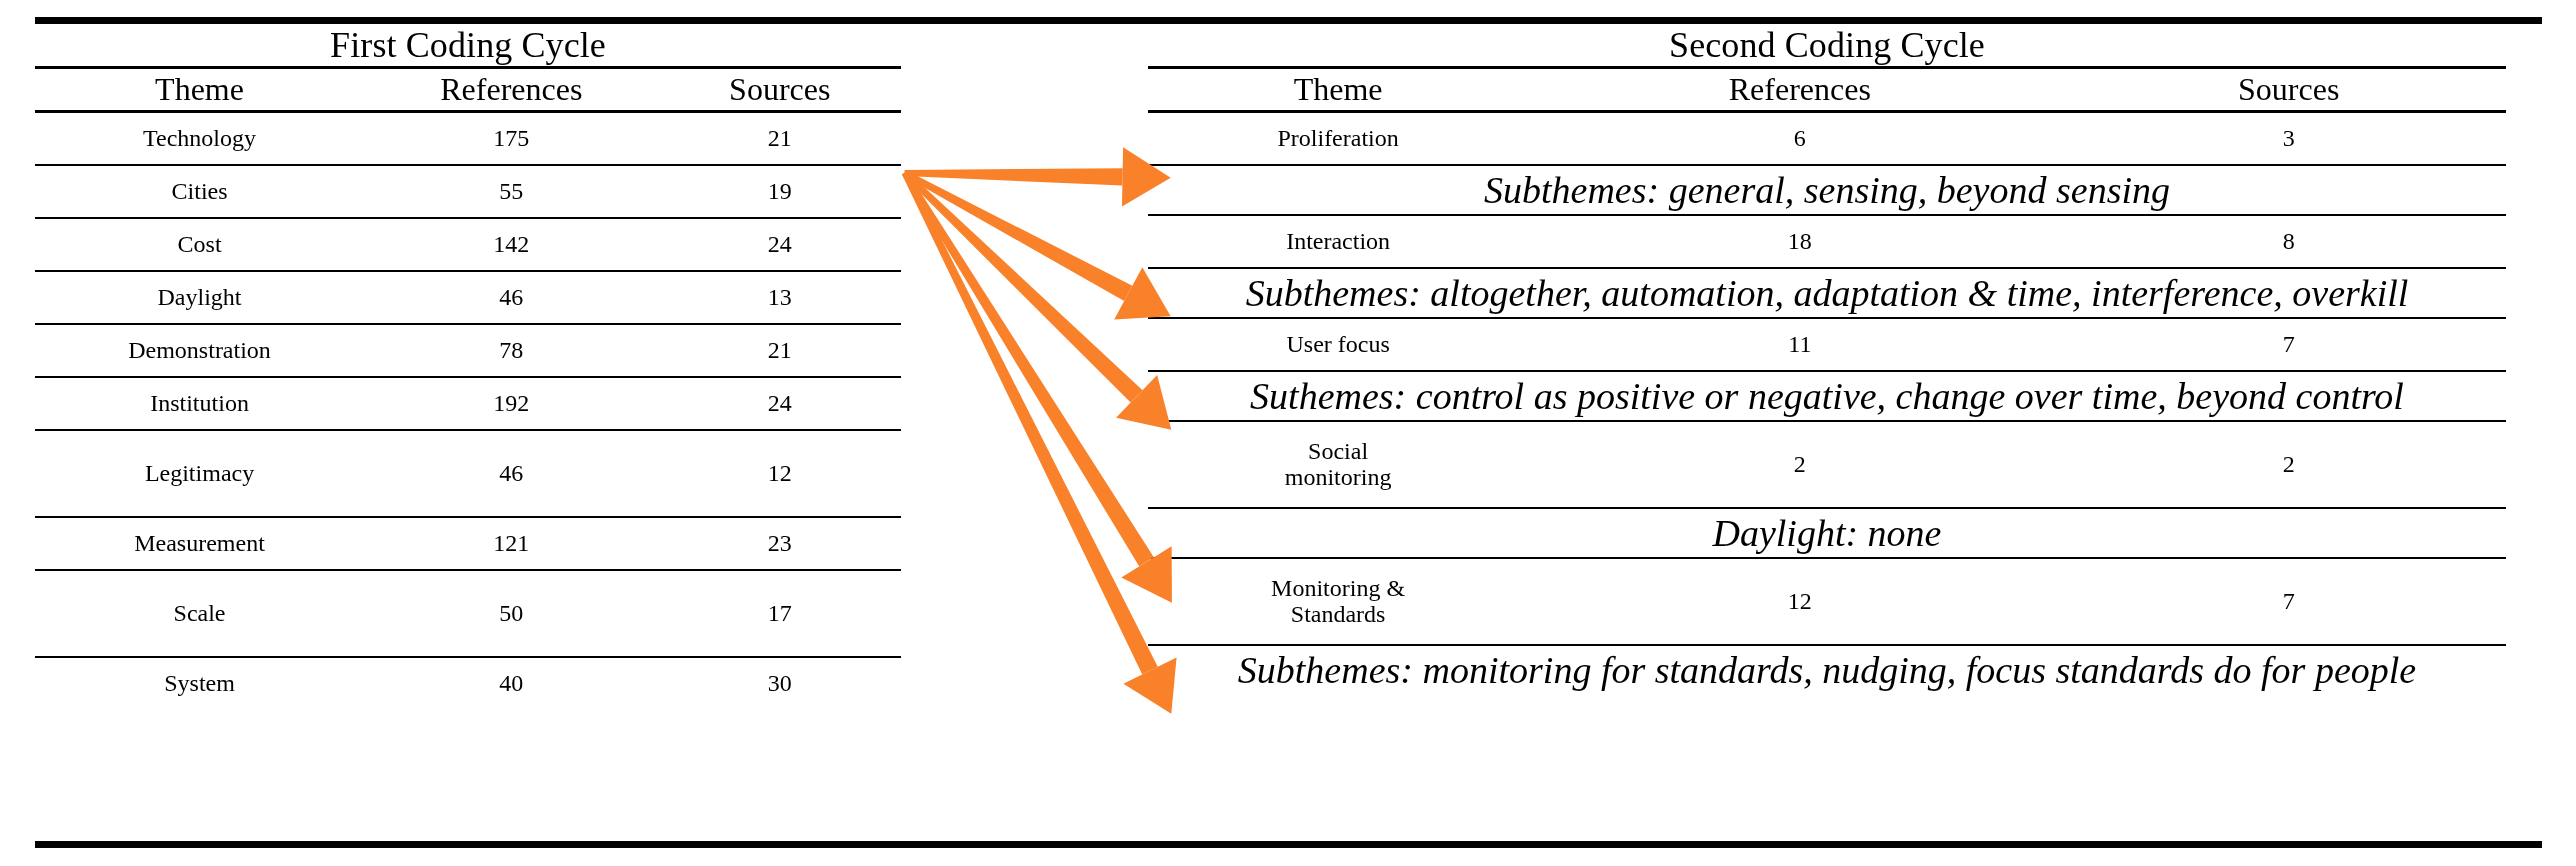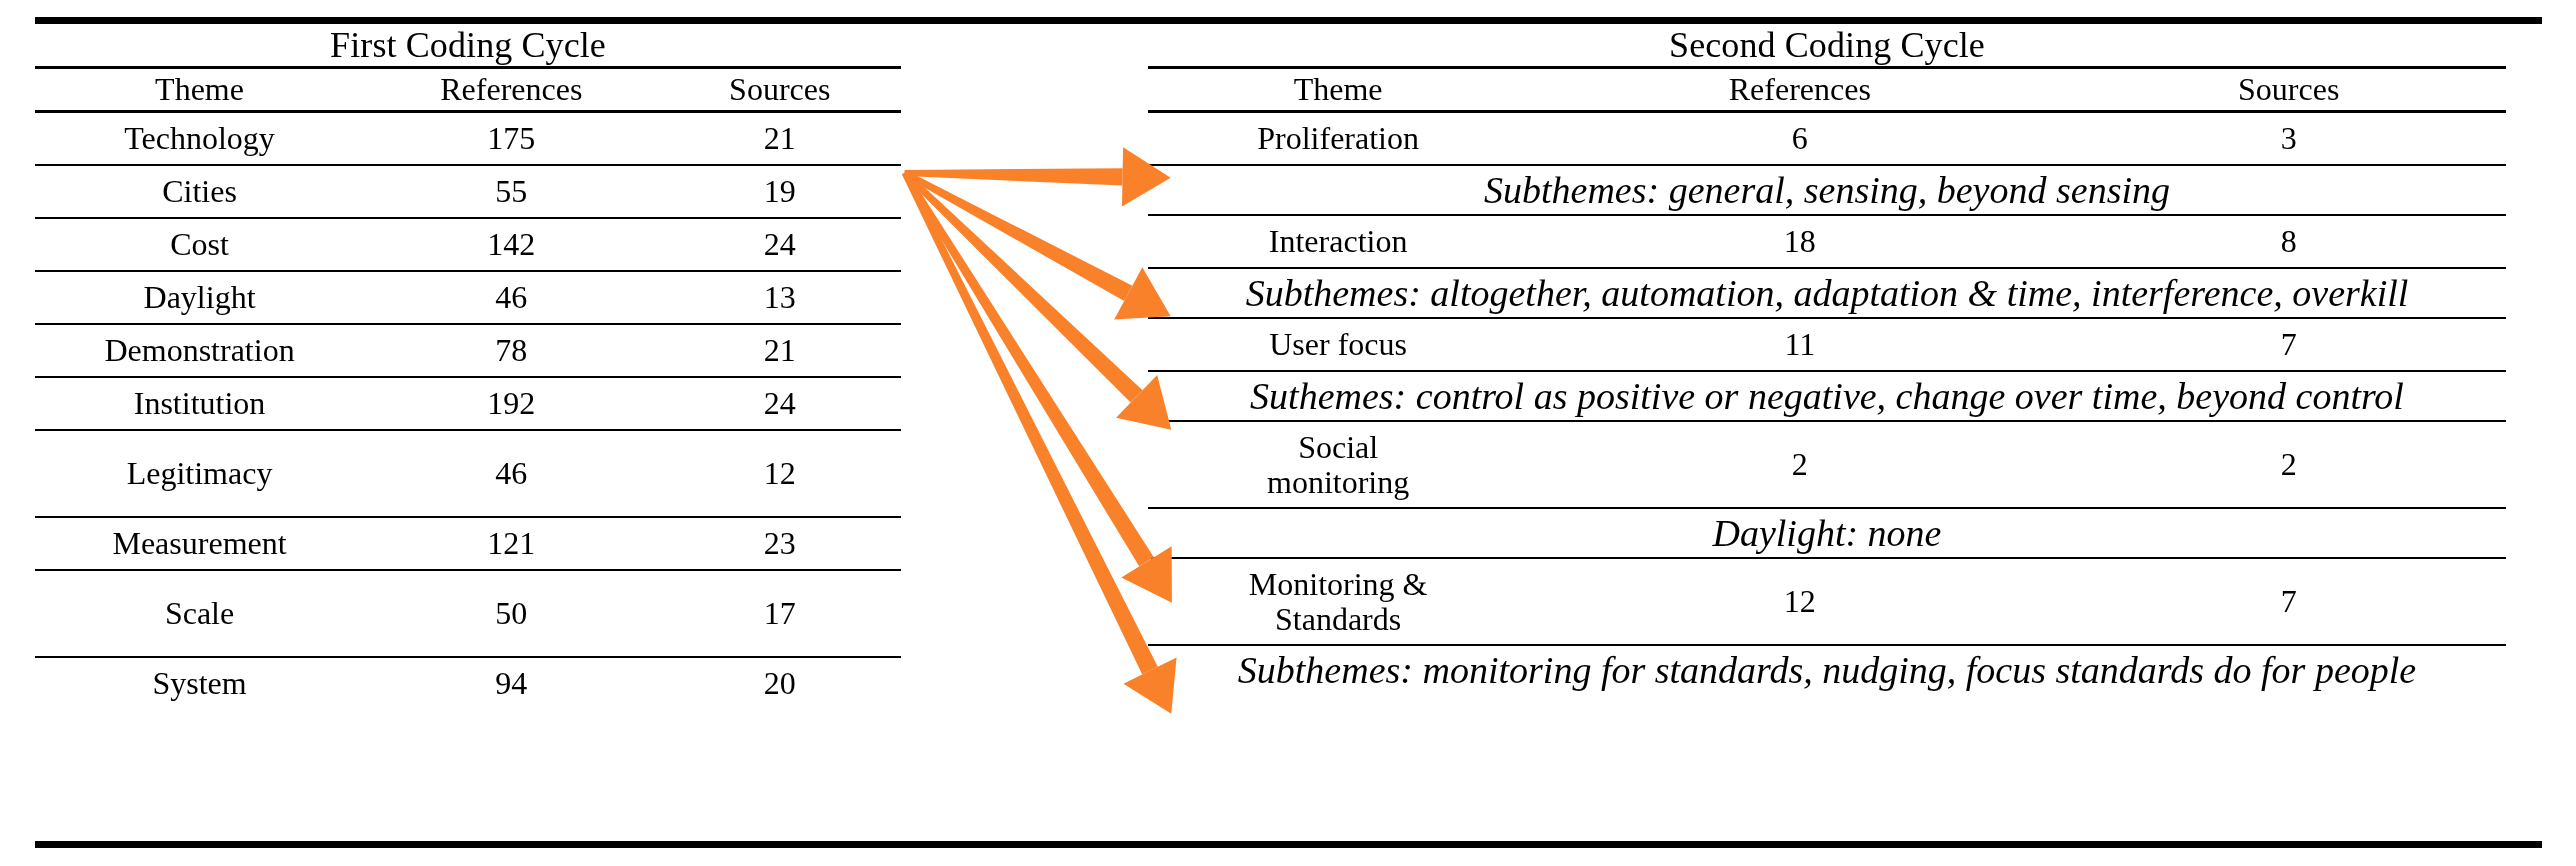--- a/index.html
+++ b/index.html
@@ -68,21 +68,21 @@
   
   .col-head td {
     font-size: 32px;
     font-weight: bold;
     height: 41px;
     padding-bottom: 3.7px;
   }
 
   
   .data-row td {
-    font-size: 32px;
+    font-size: 24px;
     height: 51px;
     line-height: 1.08;
     padding: 3.7px 0 6.2px 0;
   }
   .data-row.tall td { height: 85px; }
 
   
   .subtheme-row td {
     font-size: 38px;
     font-style: italic;
@@ -174,22 +174,22 @@
           <td>121</td>
           <td>23</td>
         </tr>
         <tr class="data-row tall rule-thin">
           <td>Scale</td>
           <td>50</td>
           <td>17</td>
         </tr>
         <tr class="data-row">
           <td>System</td>
-          <td>94</td>
-          <td>20</td>
+          <td>40</td>
+          <td>30</td>
         </tr>
       </tbody>
     </table>
   </div>
 
   <div class="table-shell table-right">
     <table class="coding">
       <colgroup>
         <col class="r-theme">
           <col class="r-refs">

